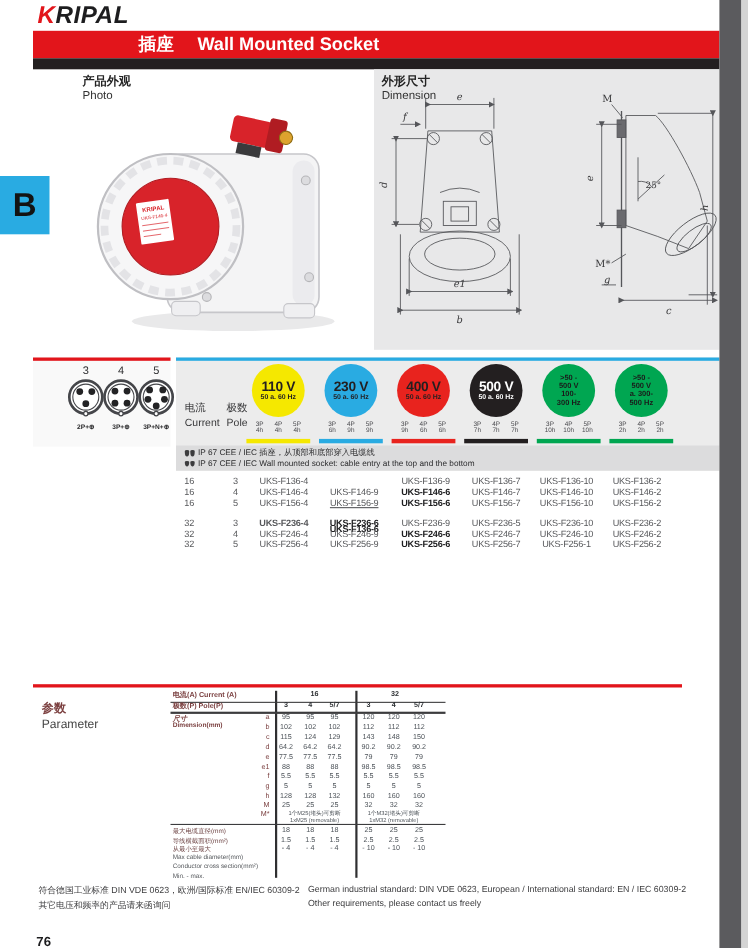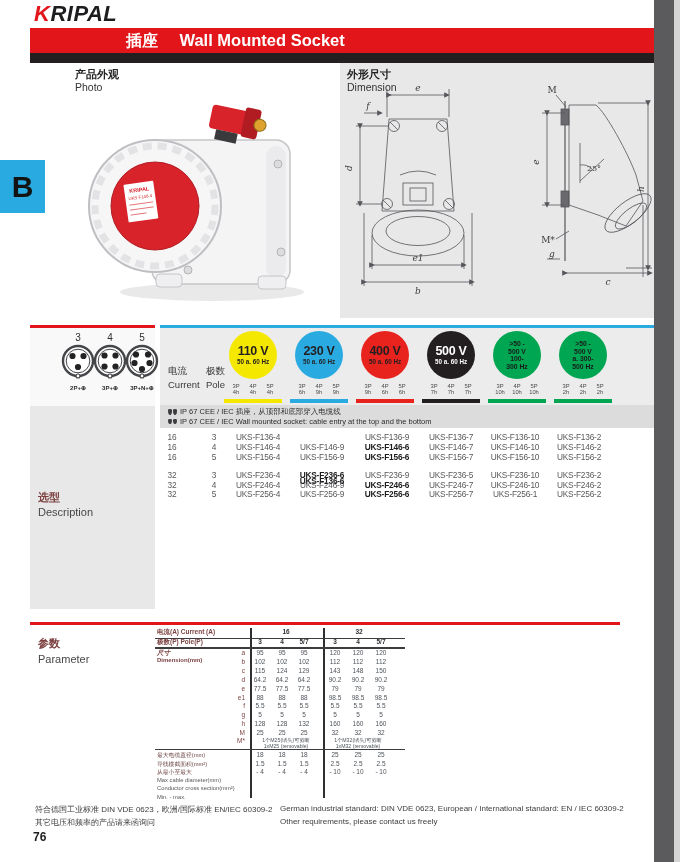--- a/index.html
+++ b/index.html
@@ -71,21 +71,21 @@
   .pm-dim2{position:absolute;left:2px;top:32px;color:#7c4242;font-weight:bold;font-size:6px;}
   .pm-mstar{position:absolute;width:70px;text-align:center;color:#4f555b;font-size:5.2px;line-height:6px;}
   .pm-clabel-zh{position:absolute;left:2px;color:#6e4545;font-size:5.8px;white-space:nowrap;}
   .pm-clabel-en{position:absolute;left:2px;color:#55585c;font-size:5.8px;white-space:nowrap;}
   
   .foot{font-size:8px;color:#3c3c3e;white-space:nowrap;}
   .fzh1{left:35px;top:804px;}
   .fzh2{left:35px;top:817px;}
   .fen1{left:280px;top:804px;}
   .fen2{left:280px;top:817px;}
-  .pagenum{left:33px;top:830px;font-size:12px;font-weight:bold;color:#1d1d1f;}
+  .pagenum{left:33px;top:849px;font-size:12px;font-weight:bold;color:#1d1d1f;}
   
   .right-strip{left:654px;top:0;width:20px;height:862px;background:#5b5b5e;}
   .right-edge{left:674px;top:0;width:6px;height:862px;background:#d4d4d4;}
 </style>
 </head>
 <body>
 
 <div class="page">
 
   <div class="abs logo"><span class="k">K</span><span>RIPAL</span></div>
@@ -233,24 +233,20 @@
           <circle cx="17" cy="18" r="11.8" fill="none" stroke="#45464a" stroke-width="1"></circle>
           <circle cx="17" cy="33" r="2" fill="#ffffff" stroke="#45464a" stroke-width="1.2"></circle>
           <circle cx="11" cy="11.5" r="3.1" fill="#232325"></circle>
           <circle cx="23" cy="11.5" r="3.1" fill="#232325"></circle>
           <circle cx="9.5" cy="20" r="3.1" fill="#232325"></circle>
           <circle cx="24.5" cy="20" r="3.1" fill="#232325"></circle>
           <circle cx="17" cy="26" r="3.1" fill="#232325"></circle>
         </svg><div class="pin-cap">3P+N+⊕</div></div>
     </div>
 
-  <div class="abs desc-box">
-    <div class="desc-zh">选型</div>
-    <div class="desc-en">Description</div>
-  </div>
 
   <div class="abs voltage-panel">
     <div class="cur-zh">电流</div>
     <div class="cur-en">Current</div>
     <div class="pol-zh">极数</div>
     <div class="pol-en">Pole</div>
   <div class="vcircle" style="left: 69px; background: rgb(245, 232, 0); color: rgb(35, 31, 32);">
         <div class="l1">110 V</div>
         <div class="l2">50 a. 60 Hz</div>
       </div>
@@ -381,30 +377,30 @@
         <div class="pcell" style="left: 128px; width: 68px;">UKS-F146-9</div>
         <div class="pcell pbold" style="left: 193px; width: 68px;">UKS-F146-6</div>
         <div class="pcell" style="left: 257px; width: 68px;">UKS-F146-7</div>
         <div class="pcell" style="left: 321px; width: 68px;">UKS-F146-10</div>
         <div class="pcell" style="left: 385px; width: 68px;">UKS-F146-2</div>
       </div>
       <div class="prow" style="top: 22px;">
         <div class="pcell" style="left: 2px; width: 20px;">16</div>
         <div class="pcell" style="left: 44px; width: 20px;">5</div>
         <div class="pcell" style="left: 64px; width: 68px;">UKS-F156-4</div>
-        <div class="pcell" style="left: 128px; width: 68px;">UKS-F156-9</div>
+        <div class="pcell" style="left: 128px; width: 68px; text-decoration: underline;">UKS-F156-9</div>
         <div class="pcell pbold" style="left: 193px; width: 68px;">UKS-F156-6</div>
         <div class="pcell" style="left: 257px; width: 68px;">UKS-F156-7</div>
         <div class="pcell" style="left: 321px; width: 68px;">UKS-F156-10</div>
         <div class="pcell" style="left: 385px; width: 68px;">UKS-F156-2</div>
       </div>
       <div class="prow" style="top: 40px;">
         <div class="pcell" style="left: 2px; width: 20px;">32</div>
         <div class="pcell" style="left: 44px; width: 20px;">3</div>
-        <div class="pcell" style="left: 64px; width: 68px;">UKS-F236-4</div>
+        <div class="pcell" style="left: 64px; width: 68px; font-weight: bold;">UKS-F236-4</div>
         <div class="pcell pbold" style="left: 128px; width: 68px;">UKS-F236-6</div>
         <div class="pcell" style="left: 193px; width: 68px;">UKS-F236-9</div>
         <div class="pcell" style="left: 257px; width: 68px;">UKS-F236-5</div>
         <div class="pcell" style="left: 321px; width: 68px;">UKS-F236-10</div>
         <div class="pcell" style="left: 385px; width: 68px;">UKS-F236-2</div>
       </div>
       <div class="prow" style="top: 50px;">
         <div class="pcell" style="left: 2px; width: 20px;">32</div>
         <div class="pcell" style="left: 44px; width: 20px;">4</div>
         <div class="pcell" style="left: 64px; width: 68px;">UKS-F246-4</div>

